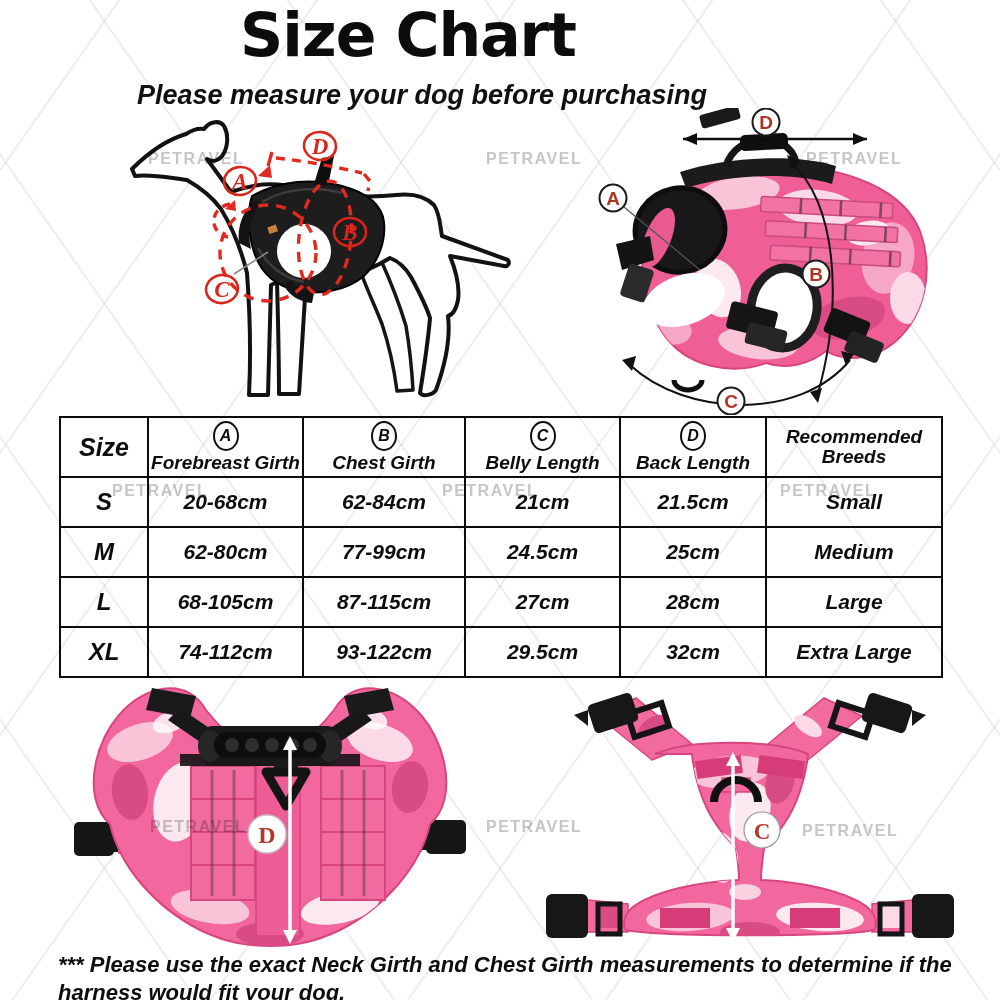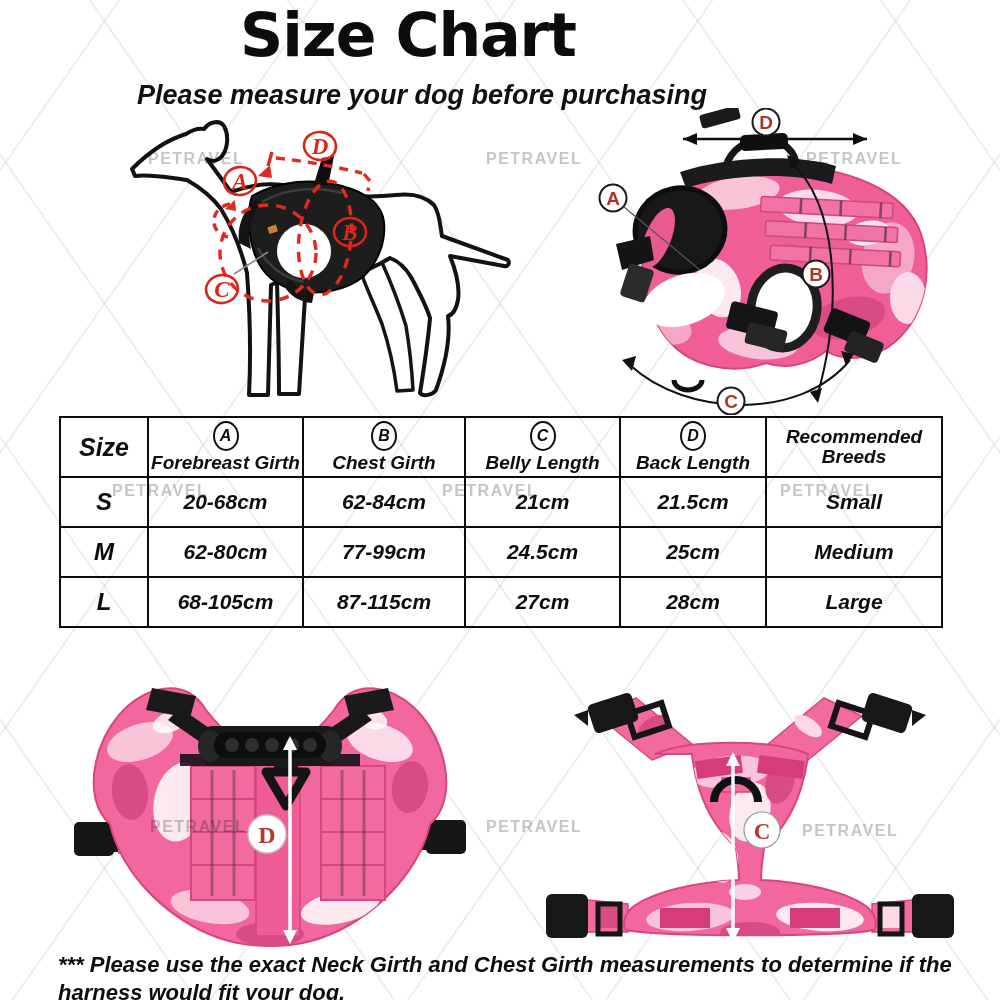--- a/index.html
+++ b/index.html
@@ -249,20 +249,28 @@
           <td><span class="cell">Medium</span></td>
         </tr>
         <tr>
           <td><span class="cell size">L</span></td>
           <td><span class="cell">68-105cm</span></td>
           <td><span class="cell">87-115cm</span></td>
           <td><span class="cell">27cm</span></td>
           <td><span class="cell">28cm</span></td>
           <td><span class="cell">Large</span></td>
         </tr>
+        <tr>
+          <td><span class="cell size">XL</span></td>
+          <td><span class="cell">74-112cm</span></td>
+          <td><span class="cell">93-122cm</span></td>
+          <td><span class="cell">29.5cm</span></td>
+          <td><span class="cell">32cm</span></td>
+          <td><span class="cell">Extra Large</span></td>
+        </tr>
       </tbody>
     </table>
   </div>
 
   <svg style="left:60px;top:682px;width:420px;height:278px" viewBox="0 0 420 278">
     <defs>
       <clipPath id="topClip">
         <path d="M97,8 C68,16 44,44 36,80 C30,108 36,130 50,142 C60,185 95,225 140,248
                  C165,260 185,264 210,264 C235,264 255,260 280,248 C325,225 360,185 370,142
                  C384,130 390,108 384,80 C376,44 352,16 323,8 C302,3 285,10 274,28

